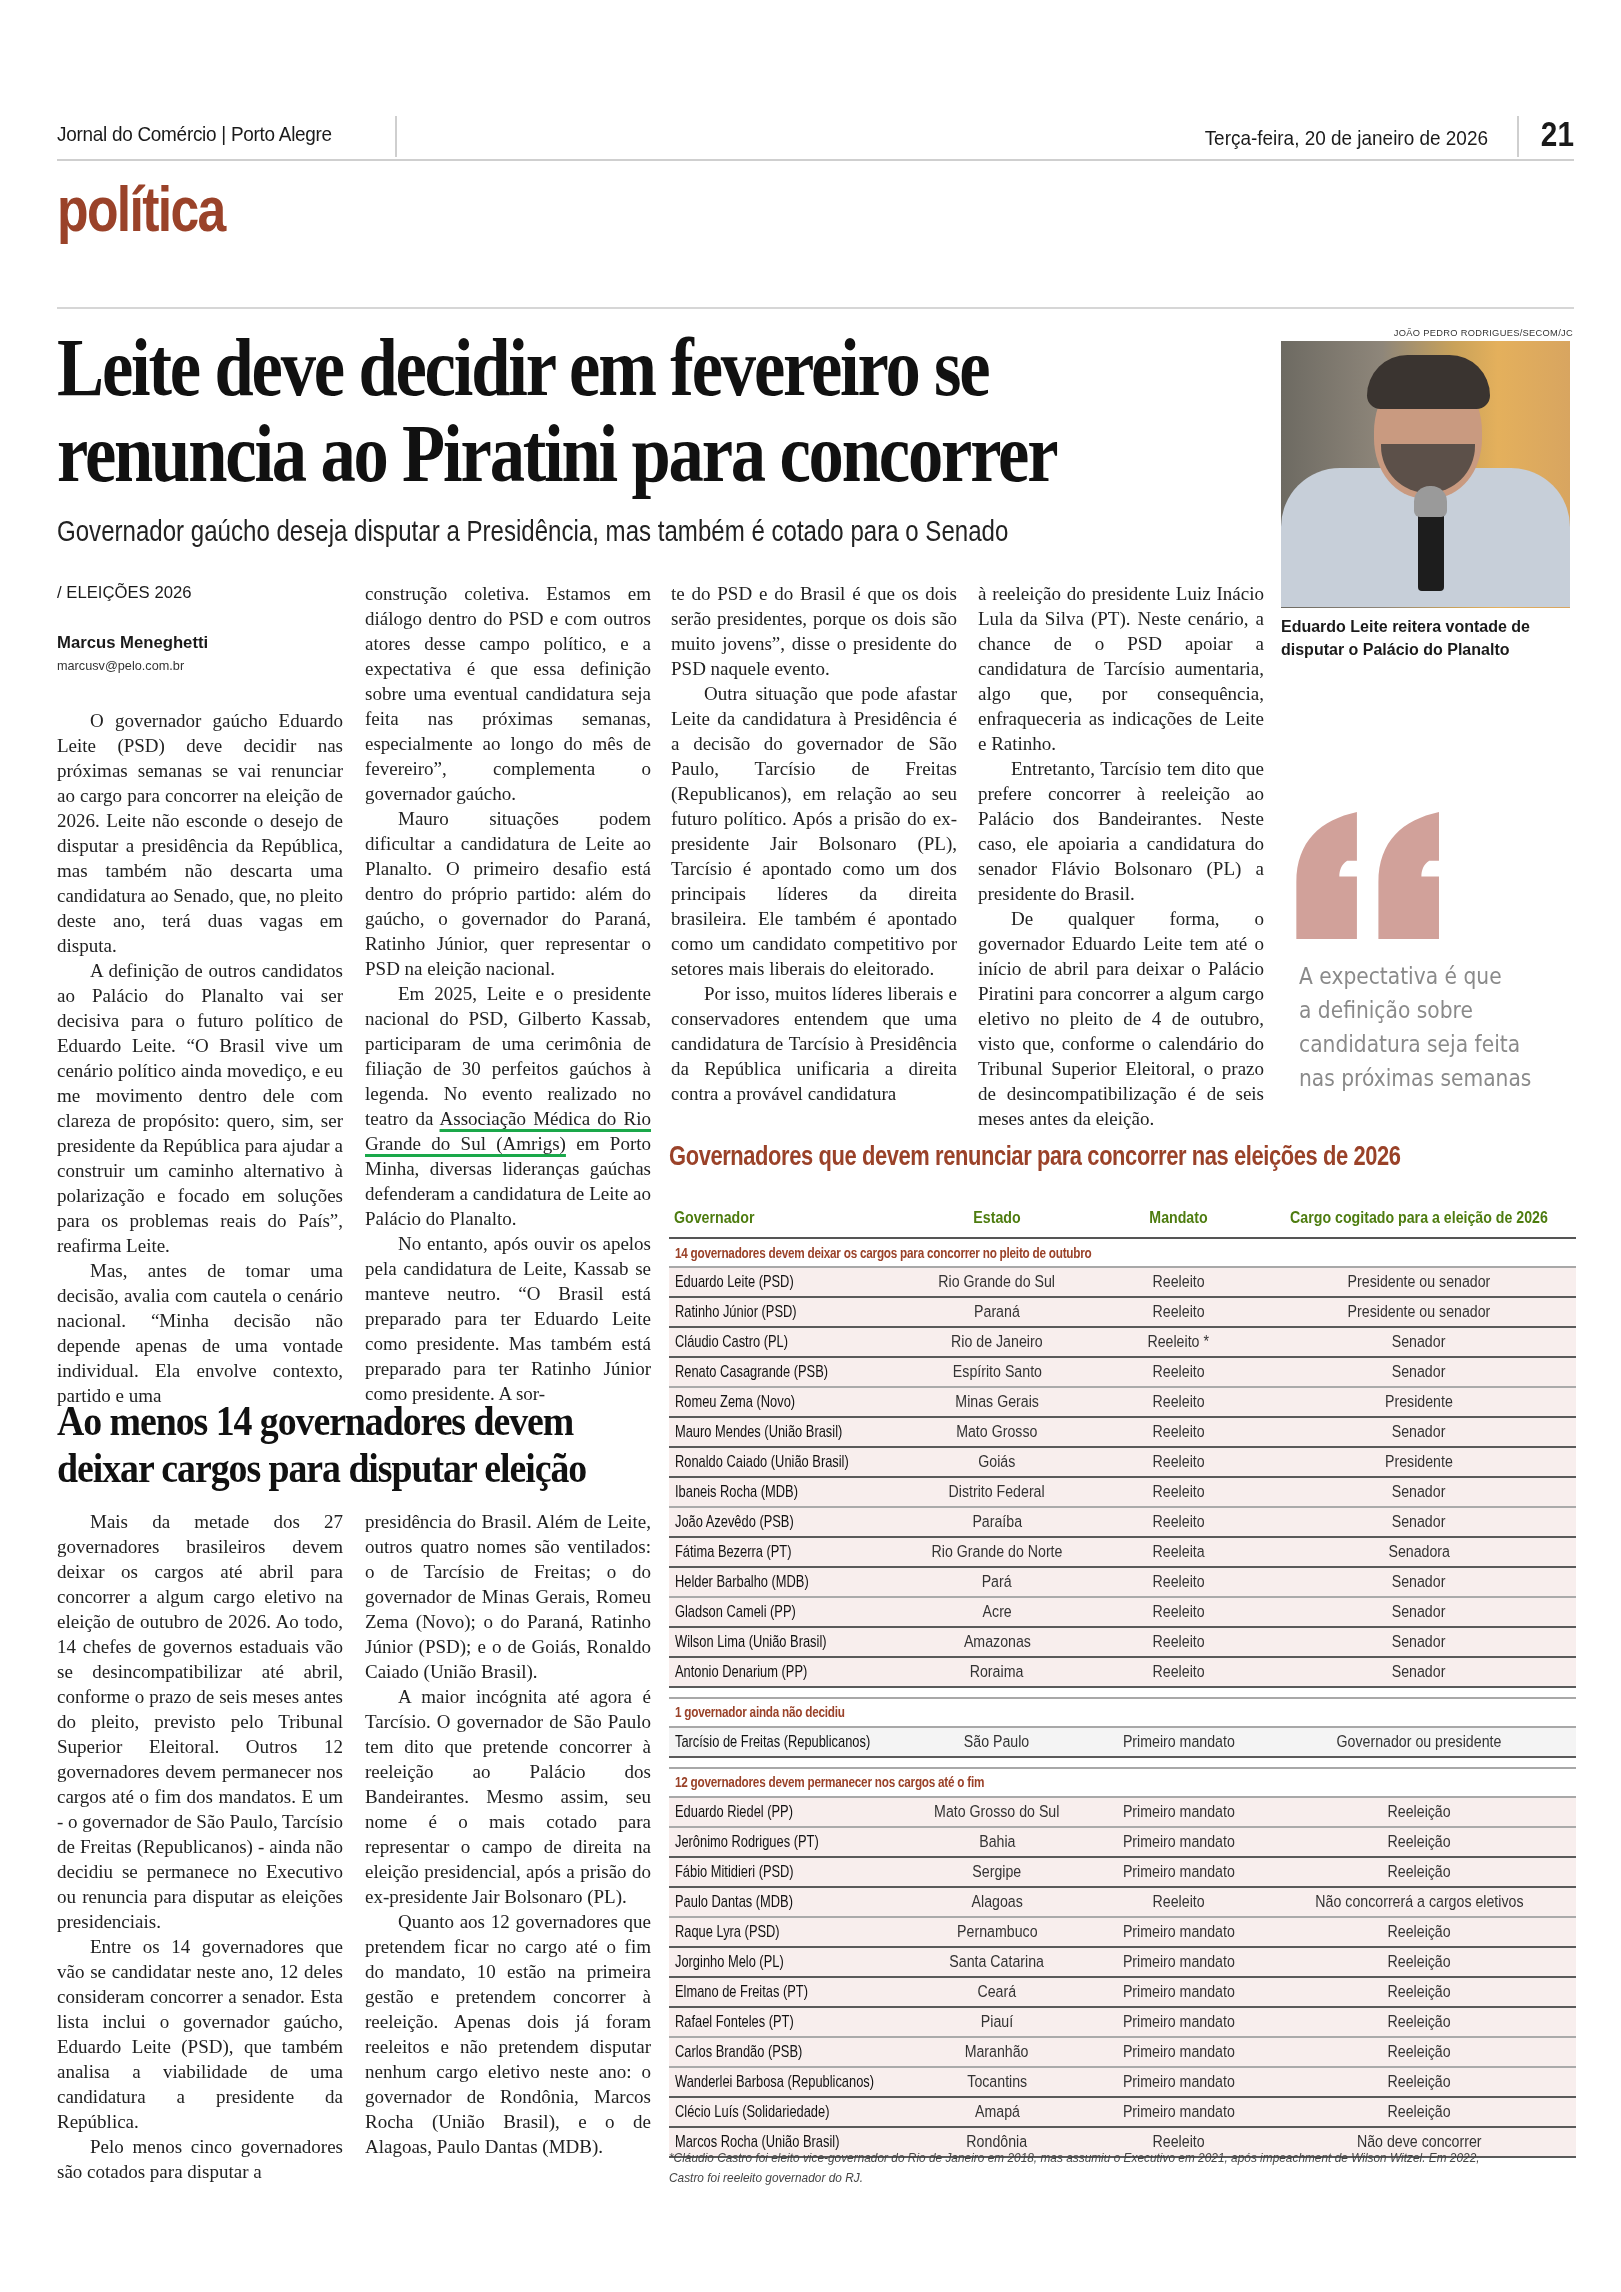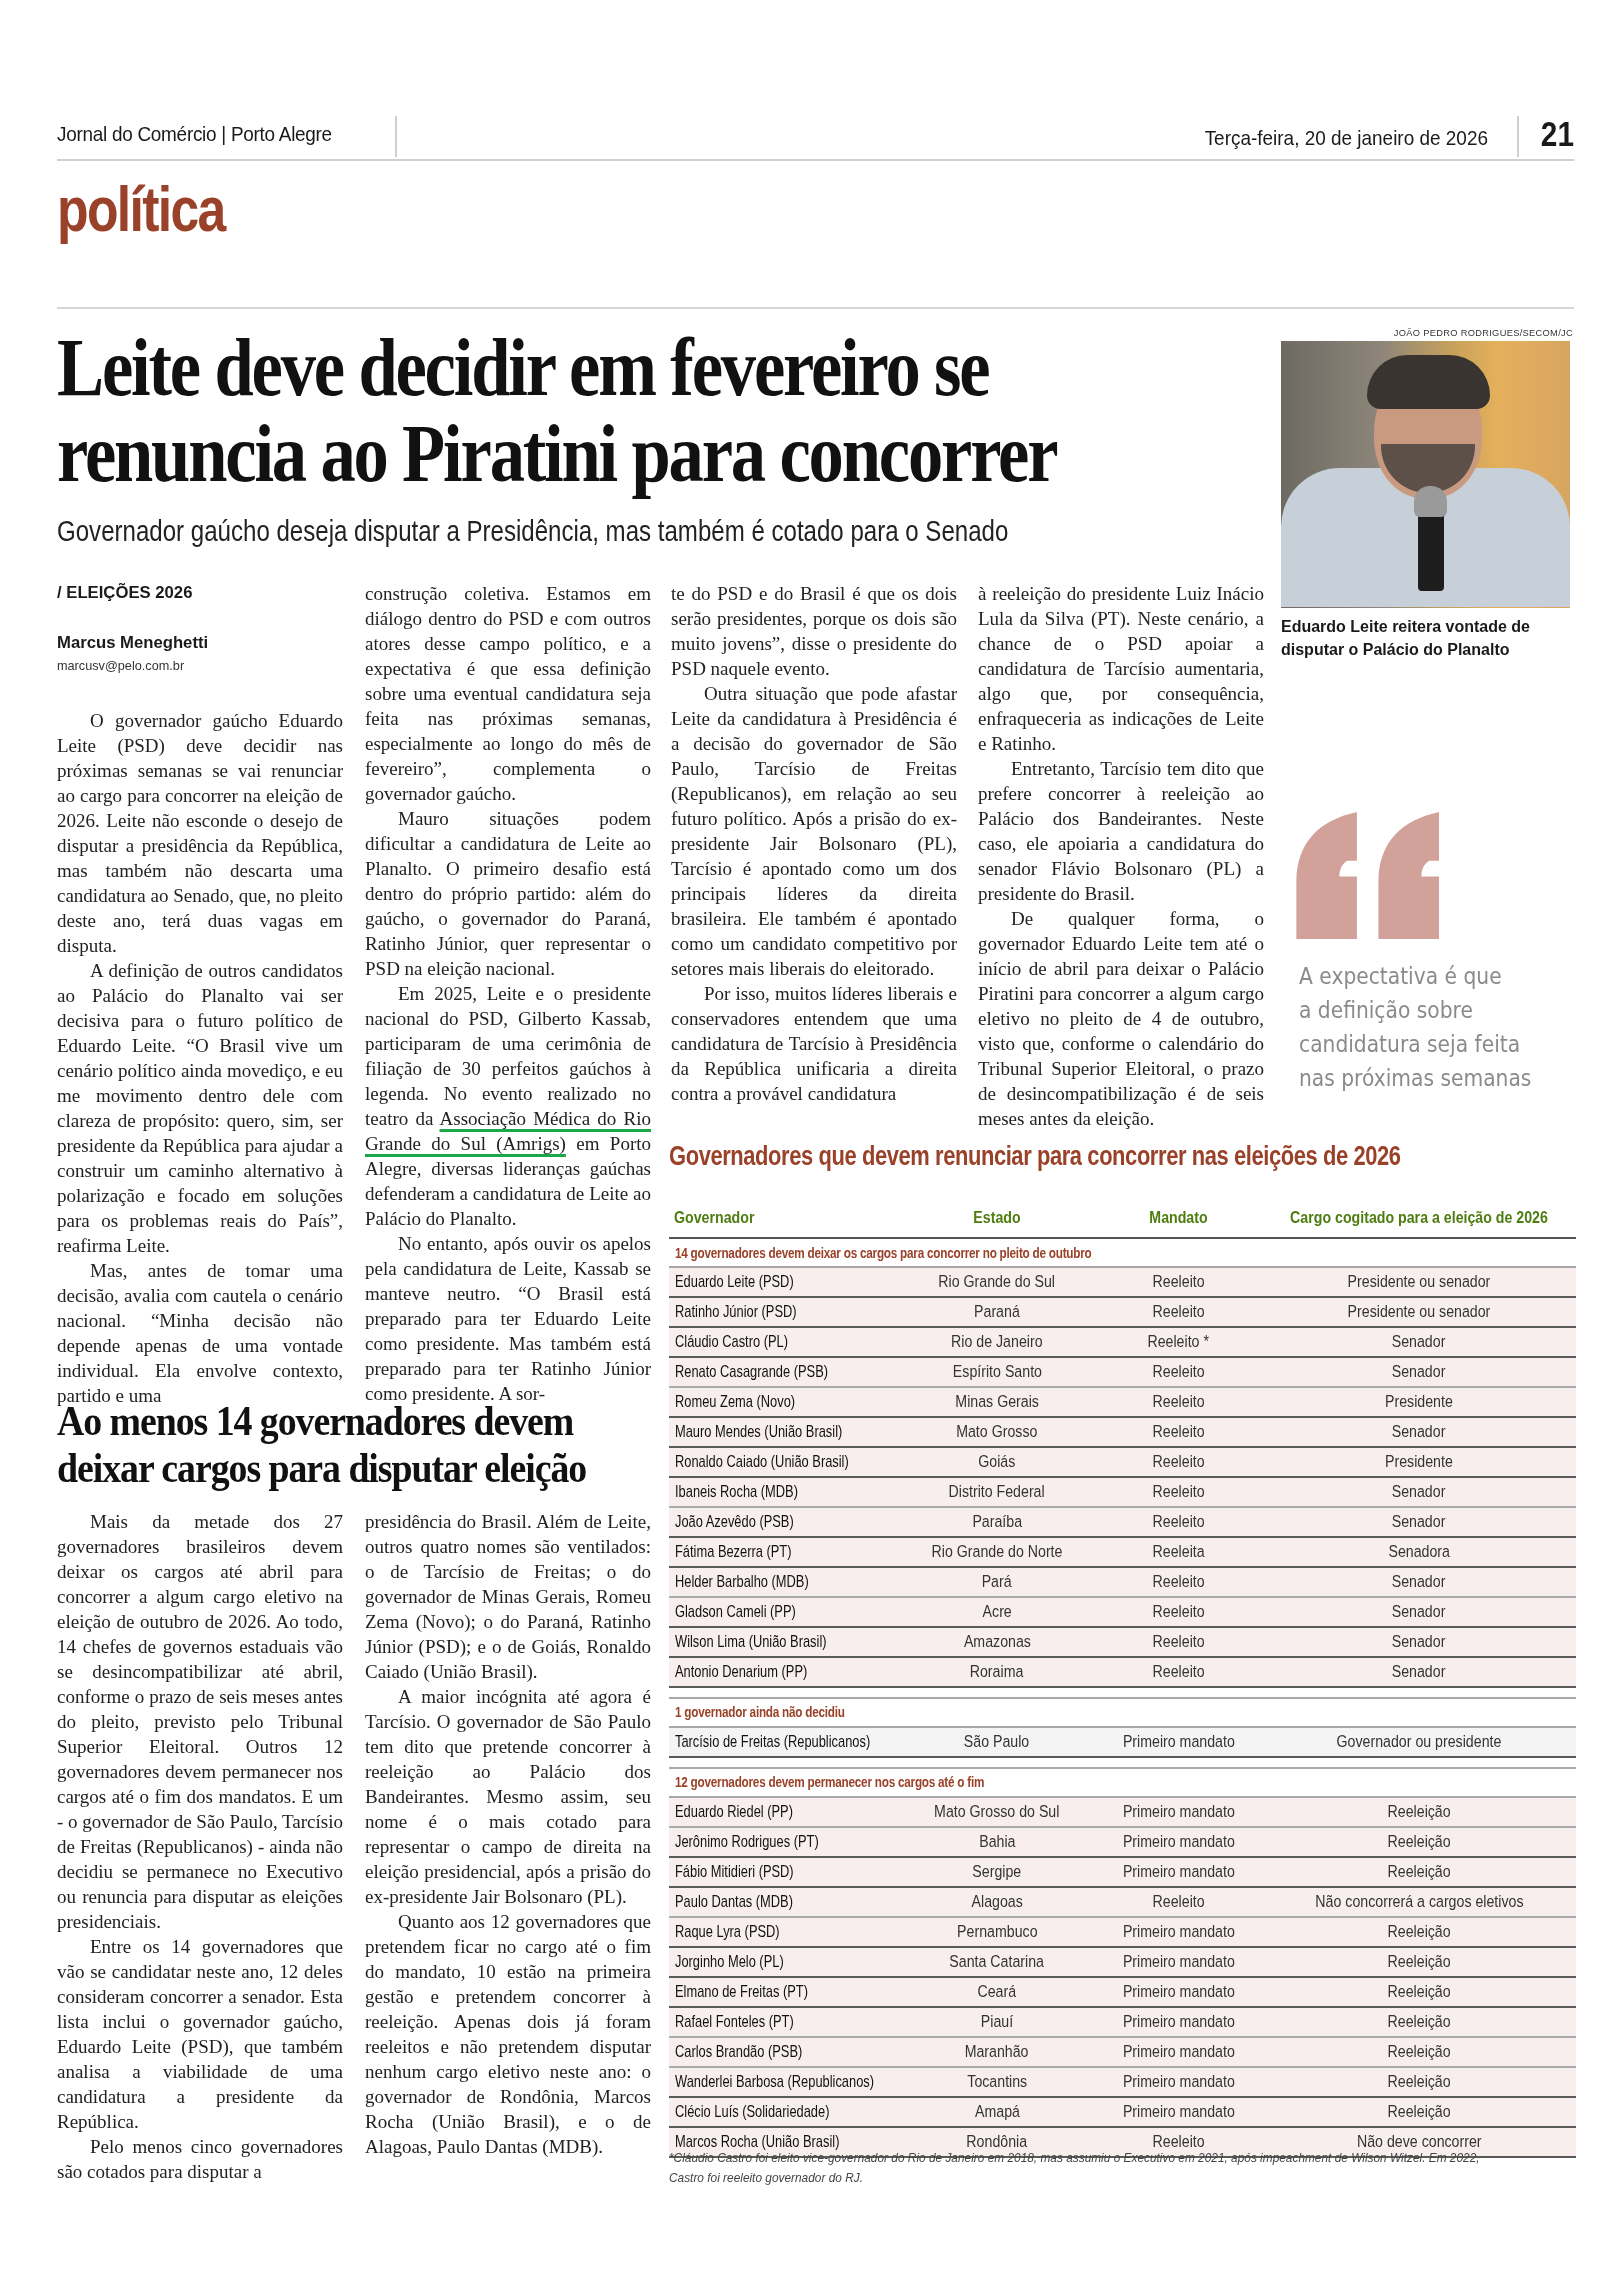--- a/index.html
+++ b/index.html
@@ -30,21 +30,21 @@
   .photo .hair { position: absolute; left: 86px; top: 13.7px; width: 123px; height: 54px; background: #3a3430; border-radius: 59px 59px 19.6px 19.6px; }
   .photo .beard { position: absolute; left: 100px; top: 103px; width: 94px; height: 49px; background: #5c5049; border-radius: 0 0 47px 47px; }
   .photo .mic { position: absolute; left: 137px; top: 157px; width: 25.5px; height: 93px; background: #1d1d1d; border-radius: 9.8px 9.8px 3.9px 3.9px; }
   .photo .mic-head { position: absolute; left: 133px; top: 145px; width: 33px; height: 31px; background: #9a9a9a; border-radius: 15.7px 15.7px 5.9px 5.9px; }
   .photo-caption { position: absolute; left: 1281px; top: 616px; width: 294px; font-family: "Liberation Sans", sans-serif; font-weight: bold; font-size: 16px; line-height: 22.5px; color: #1a1a1a; }
 
   .quote-mark { position: absolute; left: 1296px; top: 812px; width: 157px; height: 127px; }
   .pull-quote { position: absolute; left: 1299px; top: 959px; width: 274px; font-family: "DejaVu Sans", sans-serif; font-size: 22.5px; line-height: 34px; color: #8a8a8a; transform: scaleX(0.9); transform-origin: left; white-space: nowrap; }
 
   
-  .kicker { position: absolute; left: 57px; top: 583px; font-family: "Liberation Sans", sans-serif; font-weight: bold; font-size: 16.7px; color: #1a1a1a; text-align: right; }
+  .kicker { position: absolute; left: 57px; top: 583px; font-family: "Liberation Sans", sans-serif; font-weight: normal; font-size: 16.7px; color: #1a1a1a; text-align: right; }
   .byline { position: absolute; left: 57px; top: 633px; font-family: "Liberation Sans", sans-serif; font-weight: bold; font-size: 16.7px; color: #1a1a1a; }
   .byline-email { position: absolute; left: 57px; top: 659px; font-family: "Liberation Sans", sans-serif; font-size: 12.7px; color: #333; }
 
   
   .col { position: absolute; font-family: "Liberation Serif", serif; font-size: 19px; line-height: 25px; color: #222; text-align: justify; hyphens: auto; }
   .col p { text-indent: 33px; }
   .col p.cont { text-indent: 0; }
   .col1 { left: 57px; top: 708px; width: 286px; }
   .col2 { left: 365px; top: 581px; width: 286px; }
   .col3 { left: 671px; top: 581px; width: 286px; }
@@ -124,21 +124,21 @@
 <div class="byline-email">marcusv@pelo.com.br</div>
 
 <div class="col col1">
   <p>O governador gaúcho Eduardo Leite (PSD) deve decidir nas próximas semanas se vai renunciar ao cargo para concorrer na eleição de 2026. Leite não esconde o desejo de disputar a presidência da República, mas também não descarta uma candidatura ao Senado, que, no pleito deste ano, terá duas vagas em disputa.</p>
   <p>A definição de outros candidatos ao Palácio do Planalto vai ser decisiva para o futuro político de Eduardo Leite. “O Brasil vive um cenário político ainda movediço, e eu me movimento dentro dele com clareza de propósito: quero, sim, ser presidente da República para ajudar a construir um caminho alternativo à polarização e focado em soluções para os problemas reais do País”, reafirma Leite.</p>
   <p>Mas, antes de tomar uma decisão, avalia com cautela o cenário nacional. “Minha decisão não depende apenas de uma vontade individual. Ela envolve contexto, partido e uma</p>
 </div>
 <div class="col col2">
   <p class="cont">construção coletiva. Estamos em diálogo dentro do PSD e com outros atores desse campo político, e a expectativa é que essa definição sobre uma eventual candidatura seja feita nas próximas semanas, especialmente ao longo do mês de fevereiro”, complementa o governador gaúcho.</p>
   <p>Mauro situações podem dificultar a candidatura de Leite ao Planalto. O primeiro desafio está dentro do próprio partido: além do gaúcho, o governador do Paraná, Ratinho Júnior, quer representar o PSD na eleição nacional.</p>
-  <p><span>Em 2025, Leite e o presidente nacional do PSD, Gilberto Kassab, participaram de uma cerimônia de filiação de 30 perfeitos gaúchos à legenda. No evento realizado no teatro da</span> <span class="underlined">Associação Médica do Rio Grande do Sul (Amrigs)</span> <span>em Porto Alegre, diversas lideranças gaúchas defenderam a candidatura de Leite ao Palácio do Planalto.</span></p>
+  <p><span>Em 2025, Leite e o presidente nacional do PSD, Gilberto Kassab, participaram de uma cerimônia de filiação de 30 perfeitos gaúchos à legenda. No evento realizado no teatro da</span> <span class="underlined">Associação Médica do Rio Grande do Sul (Amrigs)</span> <span>em Porto Minha, diversas lideranças gaúchas defenderam a candidatura de Leite ao Palácio do Planalto.</span></p>
   <p>No entanto, após ouvir os apelos pela candidatura de Leite, Kassab se manteve neutro. “O Brasil está preparado para ter Eduardo Leite como presidente. Mas também está preparado para ter Ratinho Júnior como presidente. A sor-</p>
 </div>
 <div class="col col3">
   <p class="cont">te do PSD e do Brasil é que os dois serão presidentes, porque os dois são muito jovens”, disse o presidente do PSD naquele evento.</p>
   <p>Outra situação que pode afastar Leite da candidatura à Presidência é a decisão do governador de São Paulo, Tarcísio de Freitas (Republicanos), em relação ao seu futuro político. Após a prisão do ex-presidente Jair Bolsonaro (PL), Tarcísio é apontado como um dos principais líderes da direita brasileira. Ele também é apontado como um candidato competitivo por setores mais liberais do eleitorado.</p>
   <p>Por isso, muitos líderes liberais e conservadores entendem que uma candidatura de Tarcísio à Presidência da República unificaria a direita contra a provável candidatura</p>
 </div>
 <div class="col col4">
   <p class="cont">à reeleição do presidente Luiz Inácio Lula da Silva (PT). Neste cenário, a chance de o PSD apoiar a candidatura de Tarcísio aumentaria, algo que, por consequência, enfraqueceria as indicações de Leite e Ratinho.</p>
   <p>Entretanto, Tarcísio tem dito que prefere concorrer à reeleição ao Palácio dos Bandeirantes. Neste caso, ele apoiaria a candidatura do senador Flávio Bolsonaro (PL) a presidente do Brasil.</p>

